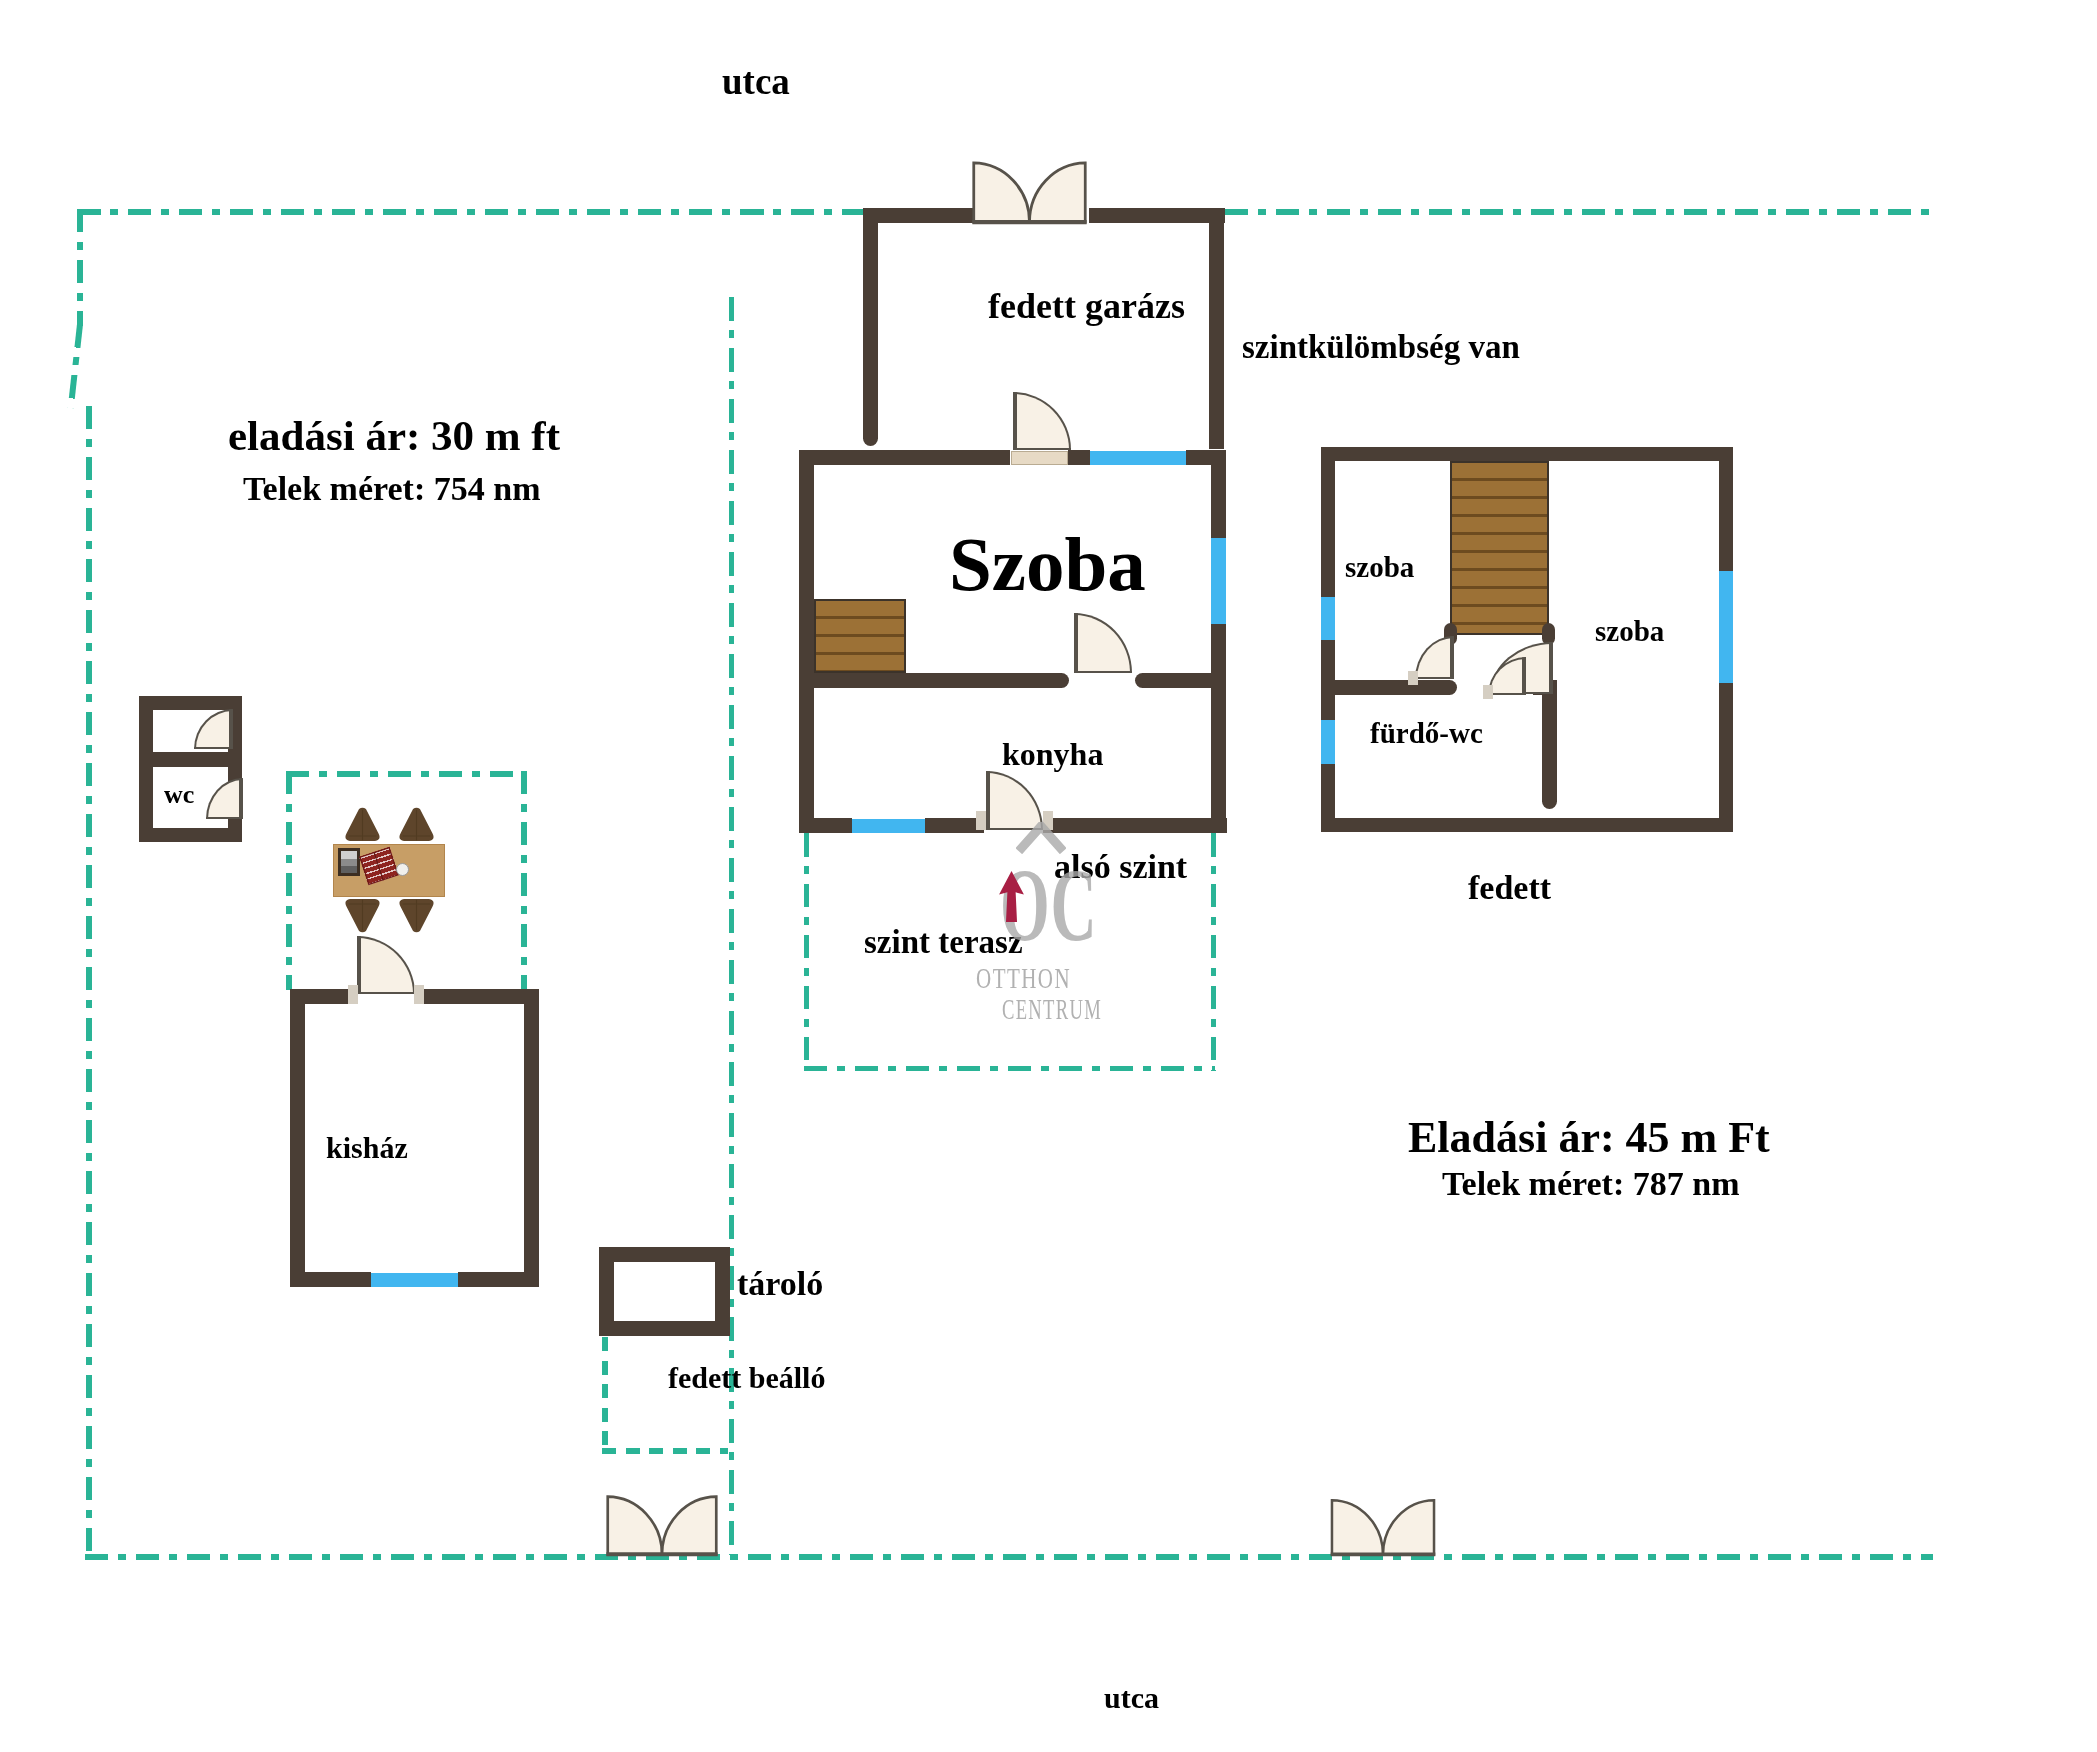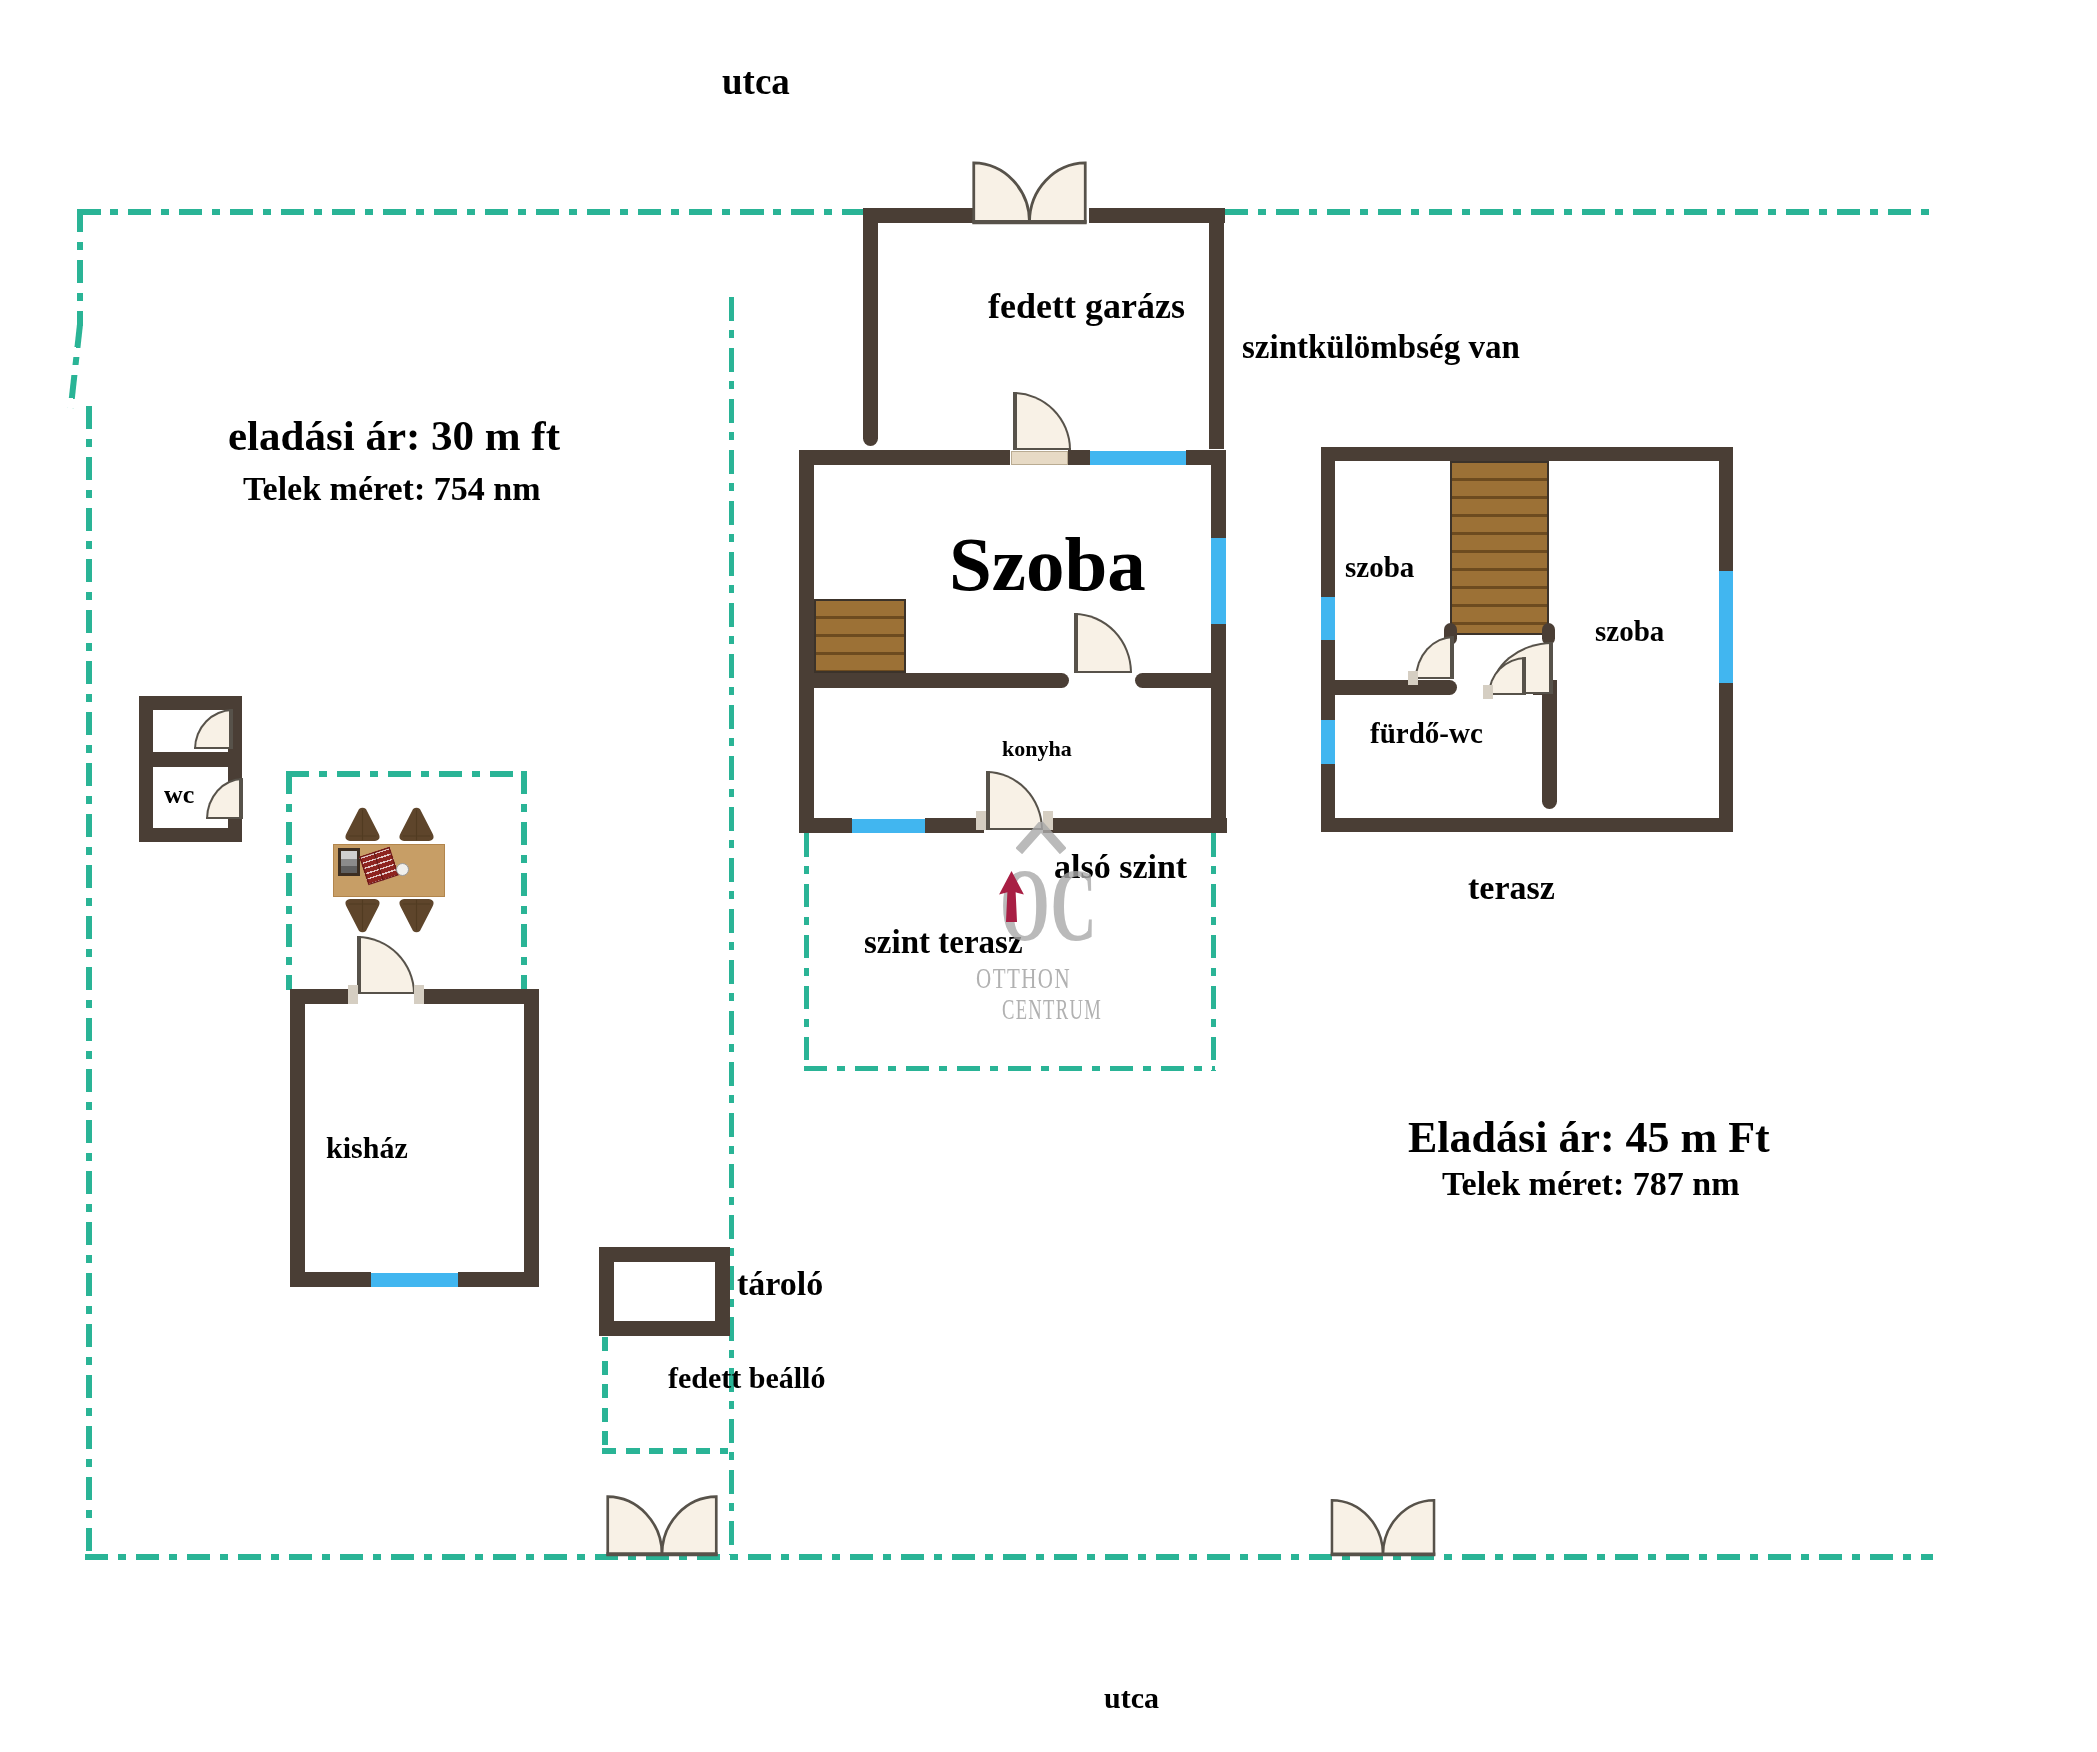--- a/index.html
+++ b/index.html
@@ -91,21 +91,21 @@
 
   <div class="stairs" style="left:814px;top:599px;width:92px;height:74px;"></div>
 
   <div class="door tr" style="left:1013px;top:392px;width:58px;height:58px;"></div>
   <div class="door tr" style="left:1074px;top:613px;width:58px;height:60px;"></div>
   <div class="door tr" style="left:986px;top:771px;width:57px;height:59px;"></div>
   <div class="jamb" style="left:976px;top:811px;width:9.7px;height:19.3px;"></div>
   <div class="jamb" style="left:1043px;top:811px;width:9.7px;height:19.3px;"></div>
 
   <div class="lbl" style="left:949px;top:526px;font-size:77px;">Szoba</div>
-  <div class="lbl" style="left:1002px;top:738px;font-size:22px;">konyha</div>
+  <div class="lbl" style="left:1002px;top:738px;font-size:32px;">konyha</div>
   <div class="lbl" style="left:1054px;top:850px;font-size:34px;">alsó szint</div>
   <div class="lbl" style="left:864px;top:926px;font-size:33px;">szint terasz</div>
 
   <div class="dd-v" style="left:804px;top:833px;height:238px;width:4.8px;"></div>
   <div class="dd-h" style="left:804px;top:1066px;width:411px;height:4.8px;"></div>
   <div class="dd-v" style="left:1211px;top:833px;height:238px;width:4.8px;"></div>
 
   <svg class="abs" style="left:1016px;top:822px;opacity:.8;" width="50" height="32" viewBox="0 0 72 46">
     <polyline points="4,42 36,6 68,42" fill="none" stroke="var(--logo-gray)" stroke-width="13"></polyline>
   </svg>
@@ -132,21 +132,21 @@
 
   <div class="door tl" style="left:1415px;top:636px;width:39px;height:43px;"></div>
   <div class="door tl" style="left:1490px;top:642px;width:63px;height:52px;"></div>
   <div class="door tl" style="left:1488px;top:657px;width:38px;height:38px;"></div>
   <div class="jamb" style="left:1408px;top:671px;width:9.7px;height:14px;"></div>
   <div class="jamb" style="left:1483px;top:685px;width:9.7px;height:14px;"></div>
 
   <div class="lbl" style="left:1345px;top:553px;font-size:29px;">szoba</div>
   <div class="lbl" style="left:1595px;top:617px;font-size:29px;">szoba</div>
   <div class="lbl" style="left:1370px;top:719px;font-size:29px;">fürdő-wc</div>
-  <div class="lbl" style="left:1468px;top:871px;font-size:34px;">terasz</div>
+  <div class="lbl" style="left:1468px;top:871px;font-size:34px;">fedett</div>
 
   <div class="wall" style="left:139px;top:696px;width:102px;height:14px;"></div>
   <div class="wall" style="left:139px;top:696px;width:14px;height:146px;"></div>
   <div class="wall" style="left:228px;top:696px;width:14px;height:146px;"></div>
   <div class="wall" style="left:139px;top:828px;width:102px;height:14px;"></div>
   <div class="wall" style="left:153px;top:752px;width:75px;height:15px;"></div>
   <div class="door tl" style="left:194px;top:709px;width:39px;height:40px;"></div>
   <div class="door tl" style="left:206px;top:778px;width:37px;height:41px;"></div>
   <div class="lbl" style="left:164px;top:782px;font-size:26px;">wc</div>
 

